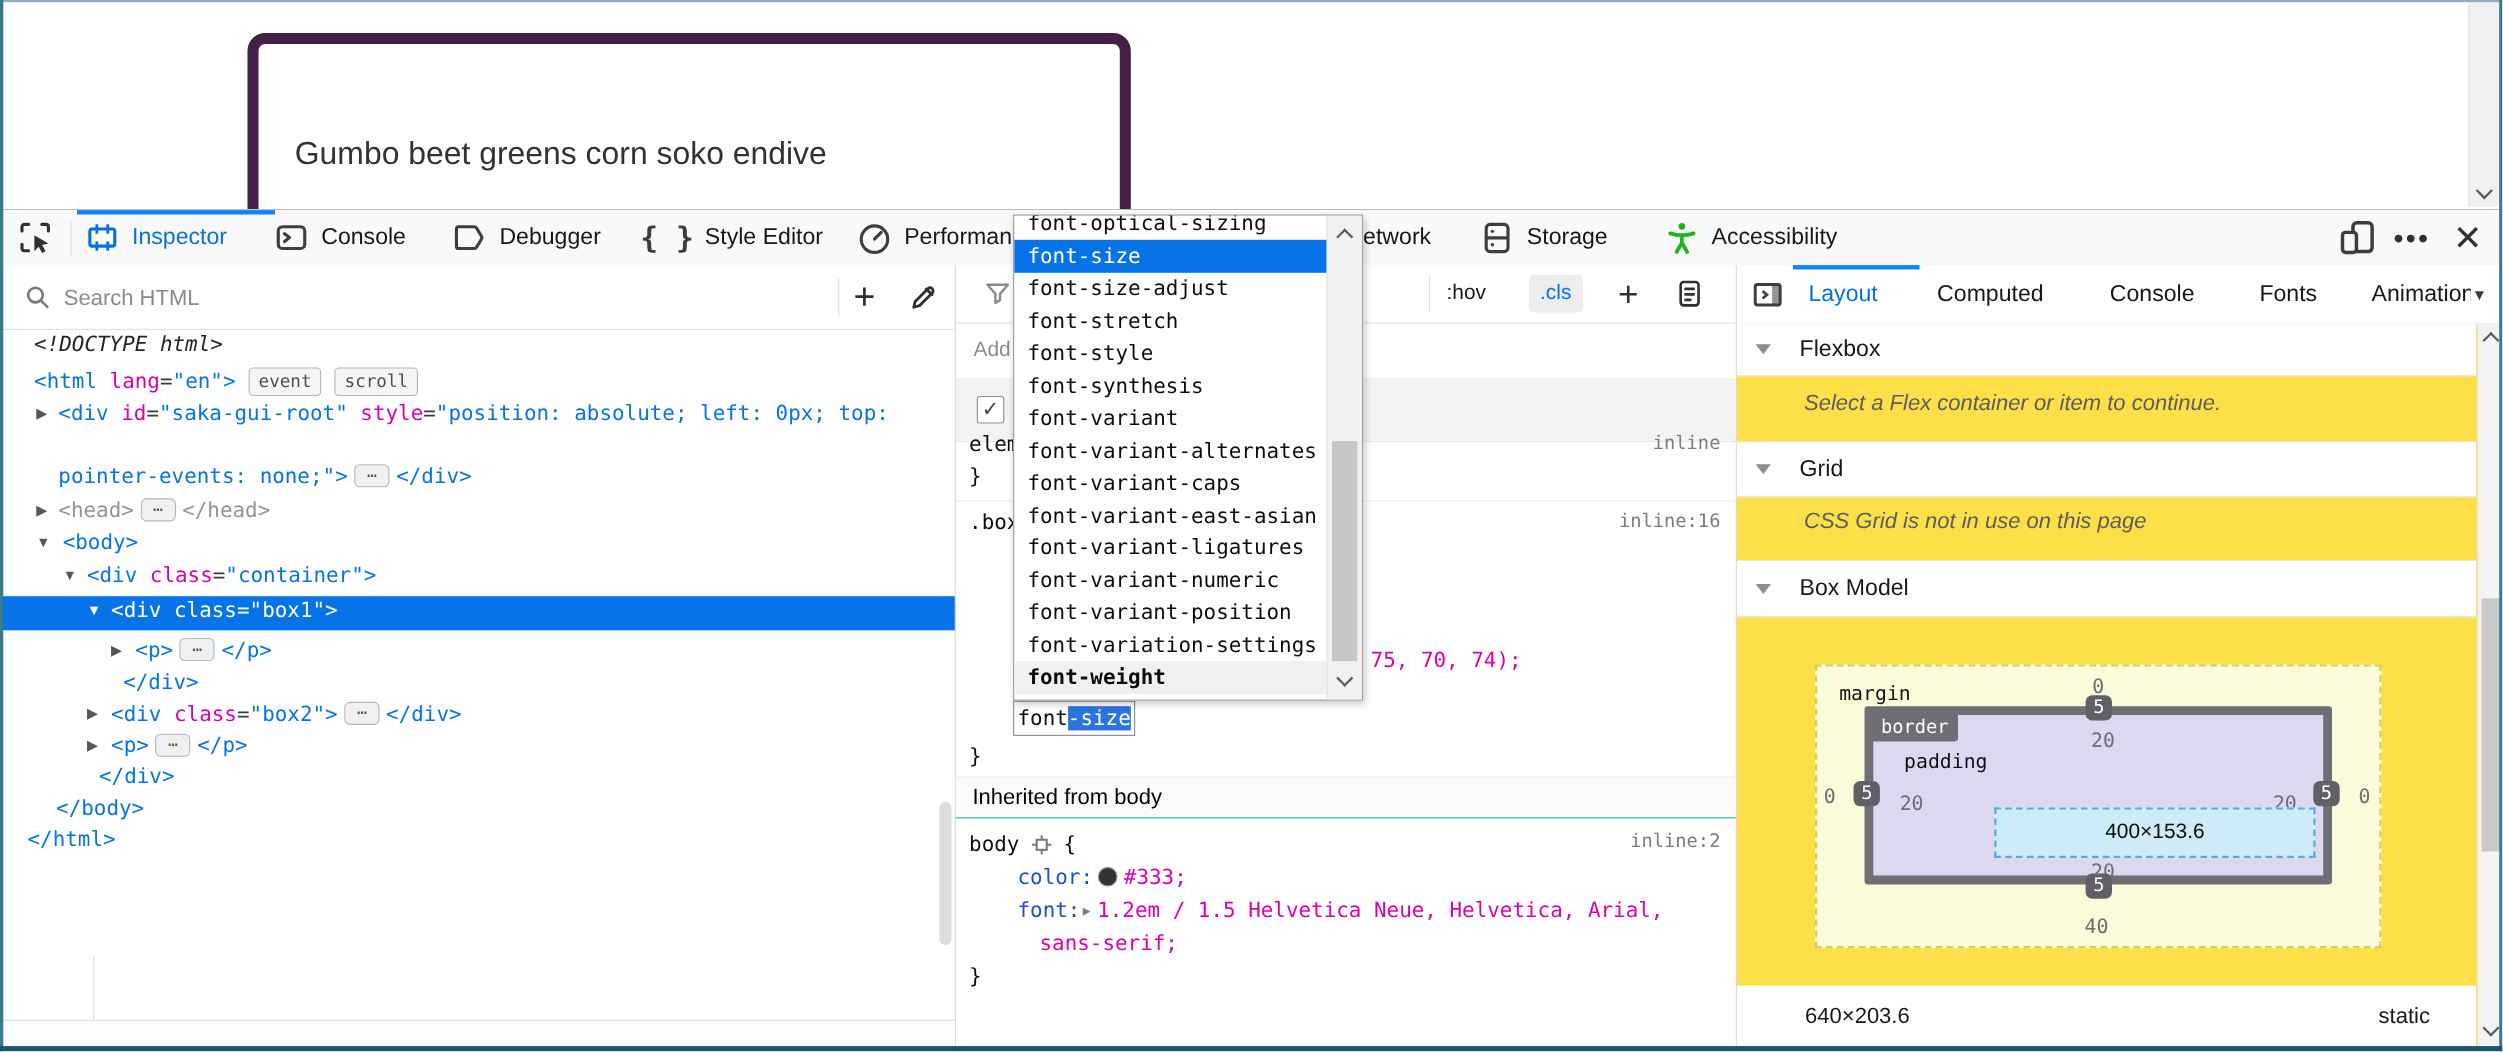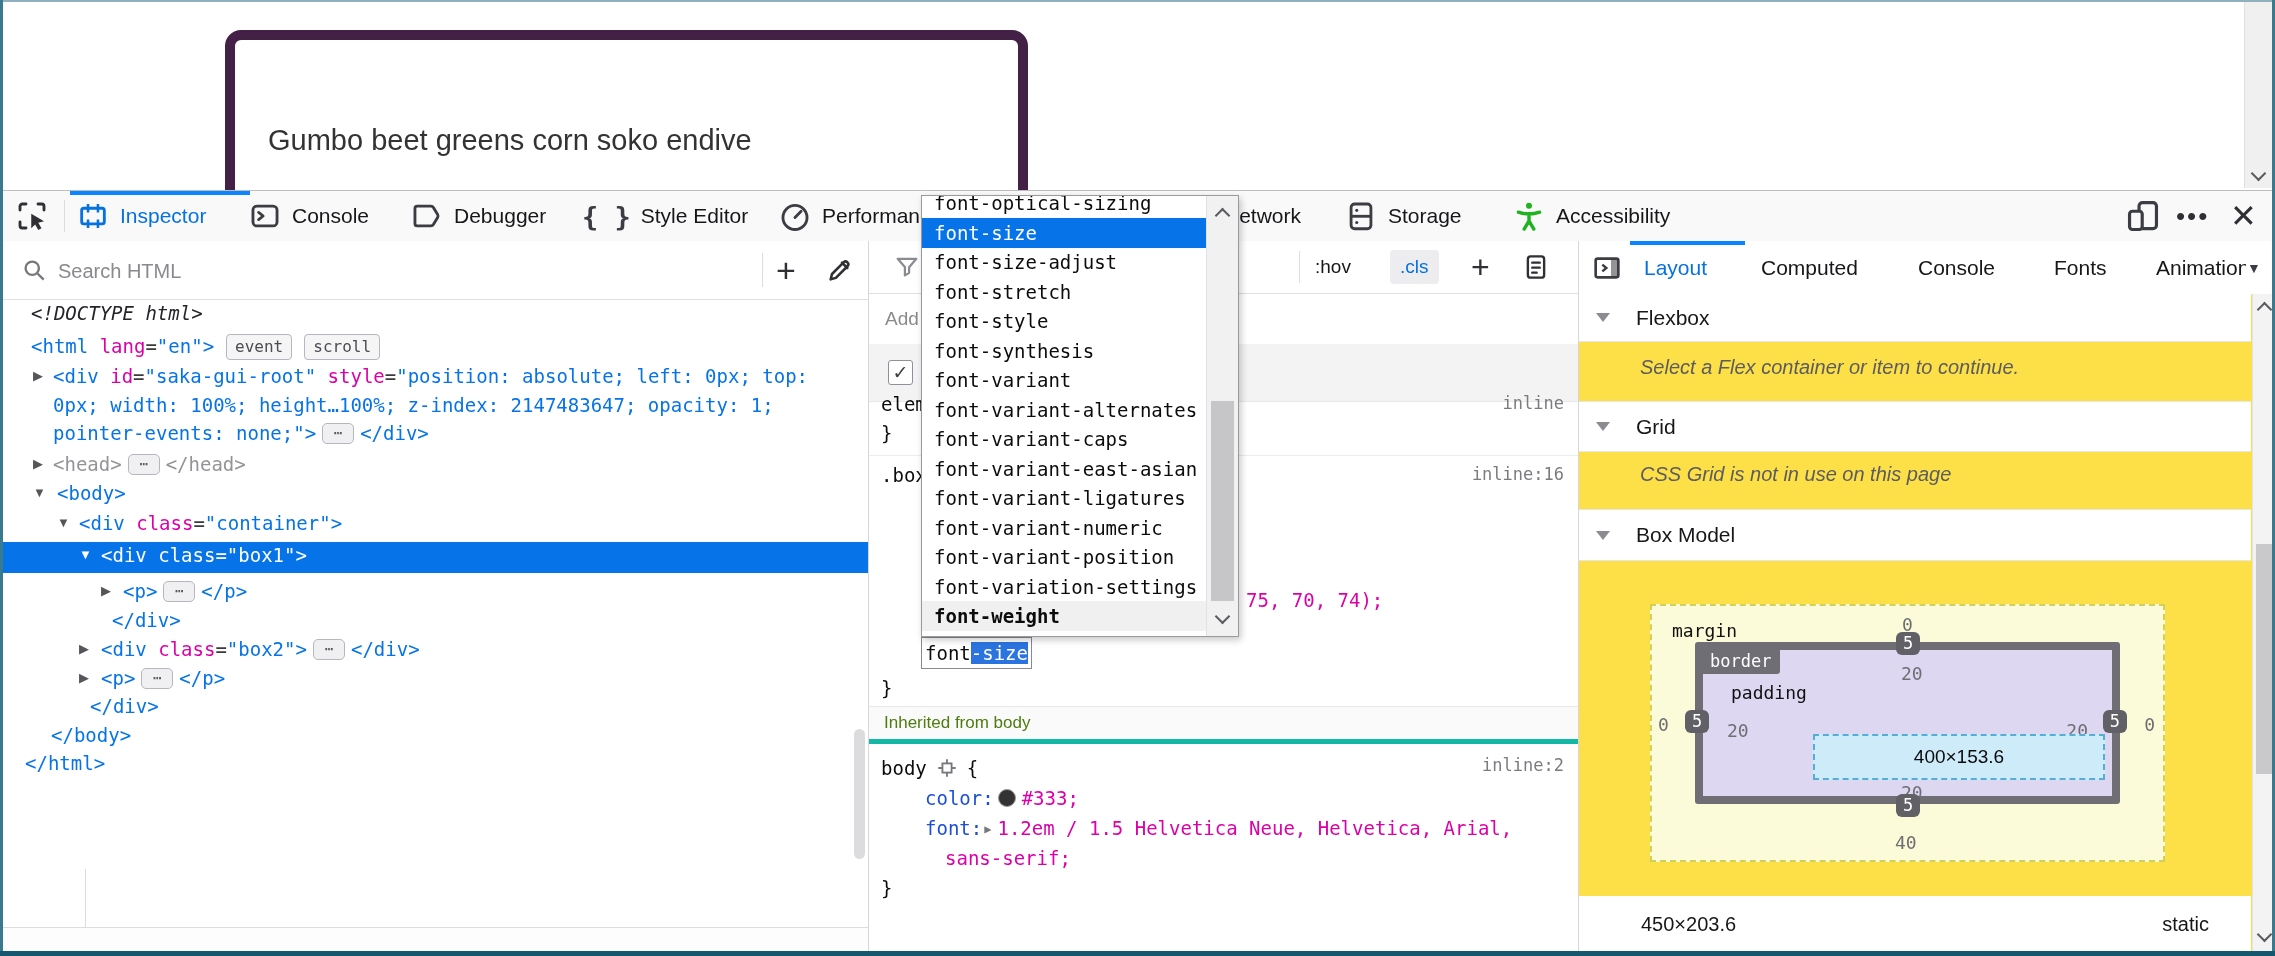--- a/index.html
+++ b/index.html
@@ -79,22 +79,22 @@
   #class-checkbox{position:absolute;left:19px;top:16px;width:23px;height:23px;border:1px solid #8f8f9d;border-radius:3px;background:#fff;
                   color:#3d3d42;font-size:19px;line-height:23px;text-align:center;}
   .rule-src{position:absolute;right:14px;color:#7b7b80;font-size:17px;}
   .sel-black{color:#0c0c0d;}
   .prop-name{color:#1d4ed8;margin-top:16px;}
   .prop-val{color:#dd00a9;}
   #prop-input{position:absolute;left:52px;top:396px;height:30px;border:1px solid #8a8a8e;background:#fff;font-size:19px;
               display:flex;align-items:center;padding:0 3px;}
   #prop-input .typed{color:#0c0c0d;}
   #prop-input .completed{background:#2b74e0;color:#fff;}
-  #inherited-header{left:0;top:465px;width:709px;height:38px;background:#fafafa;border-bottom:5px solid #14b8a6;border-top:1px solid #e8e8ea;
-                    display:flex;align-items:center;padding-left:15px;box-sizing:border-box;font-size:17px;color:#4d7c0f;}
+  #inherited-header{left:0;top:465px;width:709px;height:38px;background:#fafafa;border-bottom:1px solid #14b8a6;border-top:1px solid #e8e8ea;
+                    display:flex;align-items:center;padding-left:15px;box-sizing:border-box;font-size:20px;color:#000000;}
   .swatch{display:inline-block;width:16px;height:16px;border-radius:50%;border:1px solid #9a9a9e;vertical-align:-2px;margin:0 6px 0 4px;}
   .exp-tri{display:inline-block;color:#77777c;font-size:12px;margin:0 6px 0 2px;vertical-align:2px;}
 
   
   #autocomplete{left:921px;top:195px;width:318px;height:442px;background:#fff;border:1px solid #9a9a9e;
                 box-shadow:2px 3px 7px rgba(0,0,0,.22);z-index:40;overflow:hidden;box-sizing:border-box;}
   .ac-item{position:absolute;left:0;width:285px;height:30px;line-height:30px;padding-left:12px;font-size:19px;color:#0c0c0d;
            font-family:"DejaVu Sans Mono",monospace;white-space:nowrap;overflow:hidden;box-sizing:border-box;}
   .ac-item.sel{background:#0674e8;color:#fff;}
   .ac-item.hov{background:#f0f0f1;}
@@ -263,23 +263,20 @@
           <div class="mline" style="top: 3px;">
             <span class="m-content" style="left: 31px;"><span class="tk-d">&lt;!DOCTYPE html&gt;</span></span>
           </div>
           <div class="mline" style="top: 35px;">
             <span class="m-content" style="left: 31px;"><span class="tk-t">&lt;html</span><span class="tk-n"> lang</span><span class="tk-p">=</span><span class="tk-v">"en"</span><span class="tk-t">&gt;</span><span class="badge">event</span><span class="badge">scroll</span></span>
           </div>
           <div class="mline" style="top: 66px;">
             <span class="m-arrow" style="left: 33px;">▶</span>
             <span class="m-content" style="left: 53px;"><span class="tk-t">&lt;div</span><span class="tk-n"> id</span><span class="tk-p">=</span><span class="tk-v">"saka-gui-root"</span><span class="tk-n"> style</span><span class="tk-p">=</span><span class="tk-v">"position: absolute; left: 0px; top:</span></span>
           </div>
-          <div class="mline" style="top: 95px;">
-            <span class="m-content" style="left: 53px;"><span class="tk-v">0px; width: 100%; height…100%; z-index: 2147483647; opacity: 1;</span></span>
-          </div>
           <div class="mline" style="top: 123px;">
             <span class="m-content" style="left: 53px;"><span class="tk-v">pointer-events: none;"</span><span class="tk-t">&gt;</span><span class="ellpill">⋯</span><span class="tk-t">&lt;/div&gt;</span></span>
           </div>
           <div class="mline" style="top: 154px;">
             <span class="m-arrow" style="left: 33px;">▶</span>
             <span class="m-content" style="left: 53px;"><span class="tk-g">&lt;head&gt;</span><span class="ellpill">⋯</span><span class="tk-g">&lt;/head&gt;</span></span>
           </div>
           <div class="mline" style="top: 183px;">
             <span class="m-arrow" style="left: 33px;">▼</span>
             <span class="m-content" style="left: 57px;"><span class="tk-t">&lt;body&gt;</span></span>
@@ -465,21 +462,21 @@
           <div id="bm-content">400×153.6</div>
         </div>
 
         <span class="bm-badge" style="left:244px;top:26px;">5</span>
         <span class="bm-badge" style="left:244px;top:188px;">5</span>
         <span class="bm-badge" style="left:33px;top:104px;">5</span>
         <span class="bm-badge" style="right:36px;top:104px;">5</span>
       </div>
 
       <div id="layout-footer" class="abs">
-        <span style="margin-left:62px;font-size:20px;color:#17171a;">450×203.6</span>
+        <span style="margin-left:62px;font-size:20px;color:#17171a;">640×203.6</span>
         <span style="margin-left:auto;margin-right:42px;font-size:20px;color:#17171a;">static</span>
       </div>
 
       <div id="layout-scrollbar" class="abs">
         <span class="chev up abs" style="left:6px;top:10px;"></span>
         <div id="layout-thumb"></div>
         <span class="chev down abs" style="left:6px;bottom:12px;"></span>
       </div>
     </div>
   </div>

